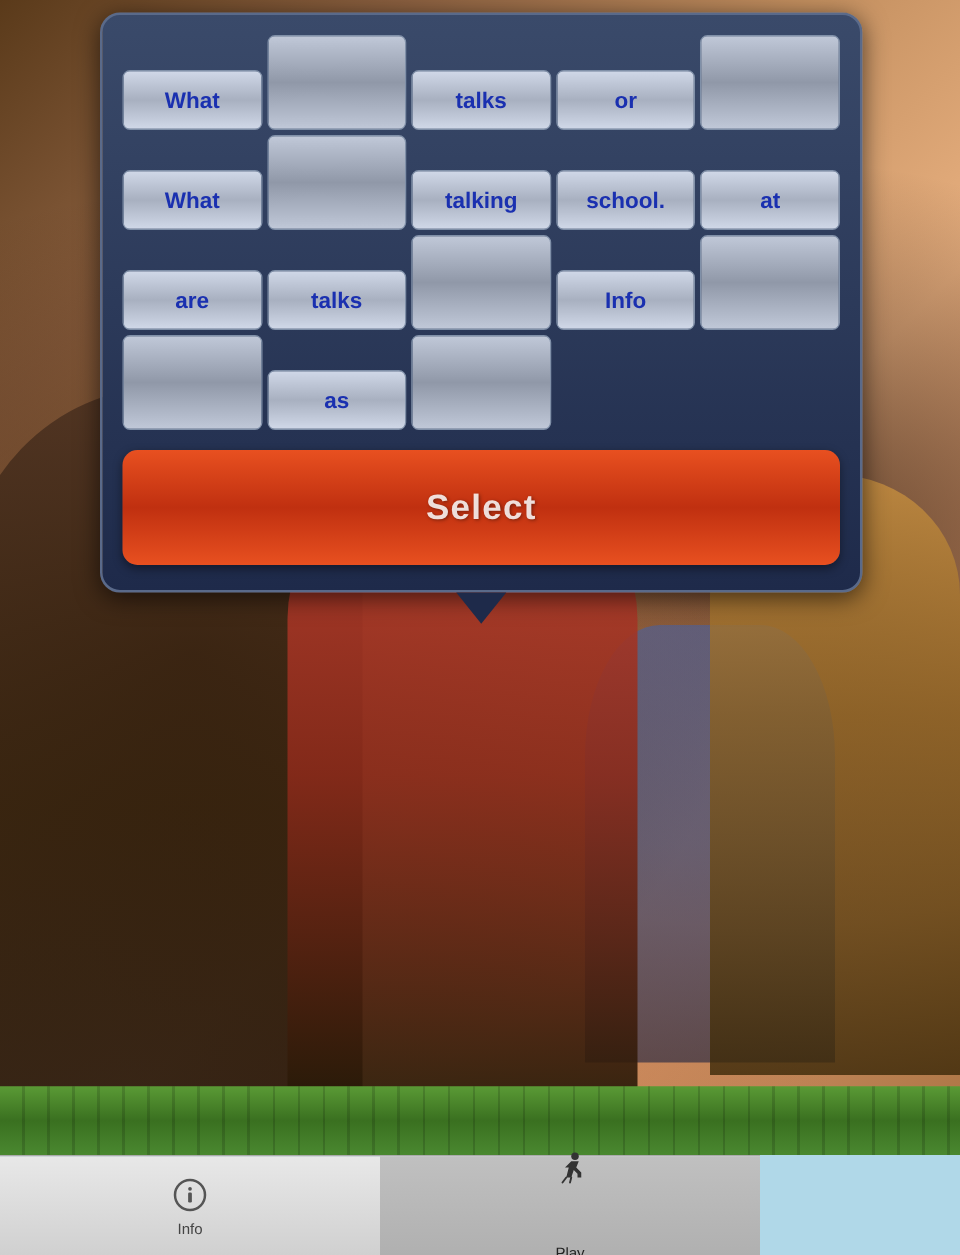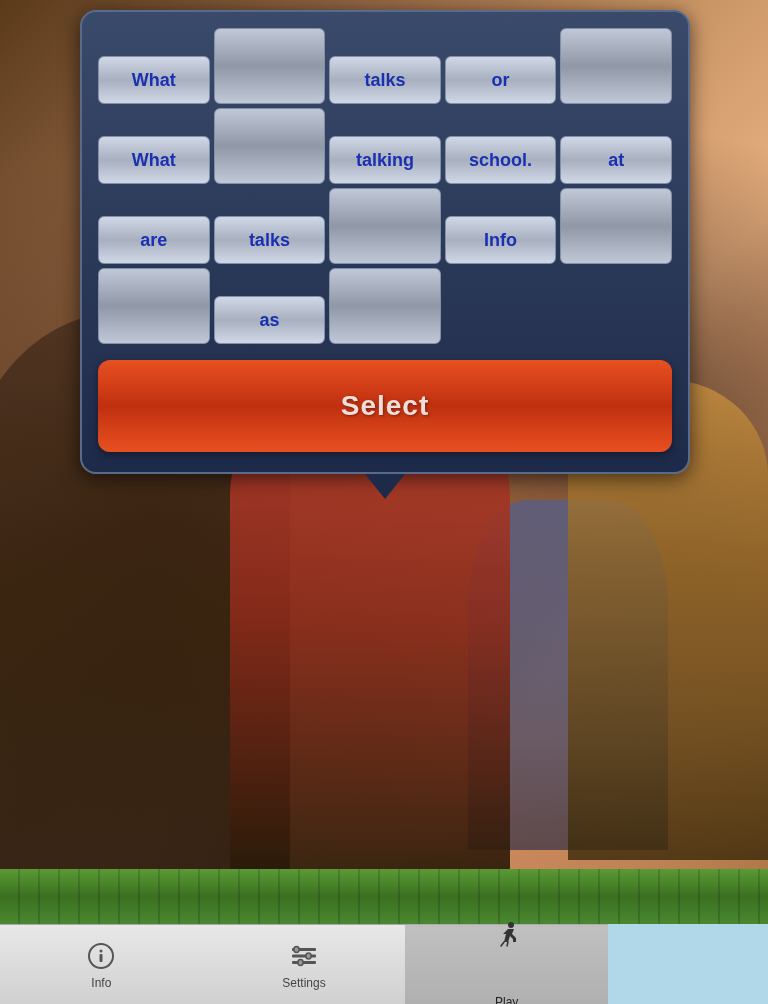--- a/index.html
+++ b/index.html
@@ -297,33 +297,20 @@
     <div class="tab-icon">
       <svg width="28" height="28" viewBox="0 0 28 28" fill="none">
         <circle cx="14" cy="14" r="12" stroke="#555" stroke-width="2" fill="none"></circle>
         <circle cx="14" cy="9" r="1.5" fill="#555"></circle>
         <rect x="12.5" y="12" width="3" height="8" rx="1" fill="#555"></rect>
       </svg>
     </div>
     <span class="tab-label">Info</span>
   </div>
 
-  <div class="tab-item">
-    <div class="tab-icon">
-      <svg width="28" height="28" viewBox="0 0 28 28" fill="none">
-        <rect x="2" y="6" width="24" height="3" rx="1" fill="#555"></rect>
-        <rect x="2" y="12.5" width="24" height="3" rx="1" fill="#555"></rect>
-        <rect x="2" y="19" width="24" height="3" rx="1" fill="#555"></rect>
-        <rect x="4" y="4.5" width="5" height="6" rx="2.5" fill="#999" stroke="#555" stroke-width="1.5"></rect>
-        <rect x="16" y="11" width="5" height="6" rx="2.5" fill="#999" stroke="#555" stroke-width="1.5"></rect>
-        <rect x="8" y="17.5" width="5" height="6" rx="2.5" fill="#999" stroke="#555" stroke-width="1.5"></rect>
-      </svg>
-    </div>
-    <span class="tab-label">Settings</span>
-  </div>
 
 
   <div class="tab-item active">
     <div class="tab-icon">
       <svg width="28" height="28" viewBox="0 0 28 28" fill="none">
 
         <circle cx="18" cy="5" r="3" fill="#333"></circle>
         <path d="M15 9 L10 14 L13 14 L11 22 L15 22 L17 16 L20 19 L20 22 L23 22 L23 18 L19 14 L21 9 Z" fill="#333"></path>
         <path d="M11 22 L8 26" stroke="#333" stroke-width="1.5" stroke-linecap="round"></path>
         <path d="M15 22 L14 26" stroke="#333" stroke-width="1.5" stroke-linecap="round"></path>

